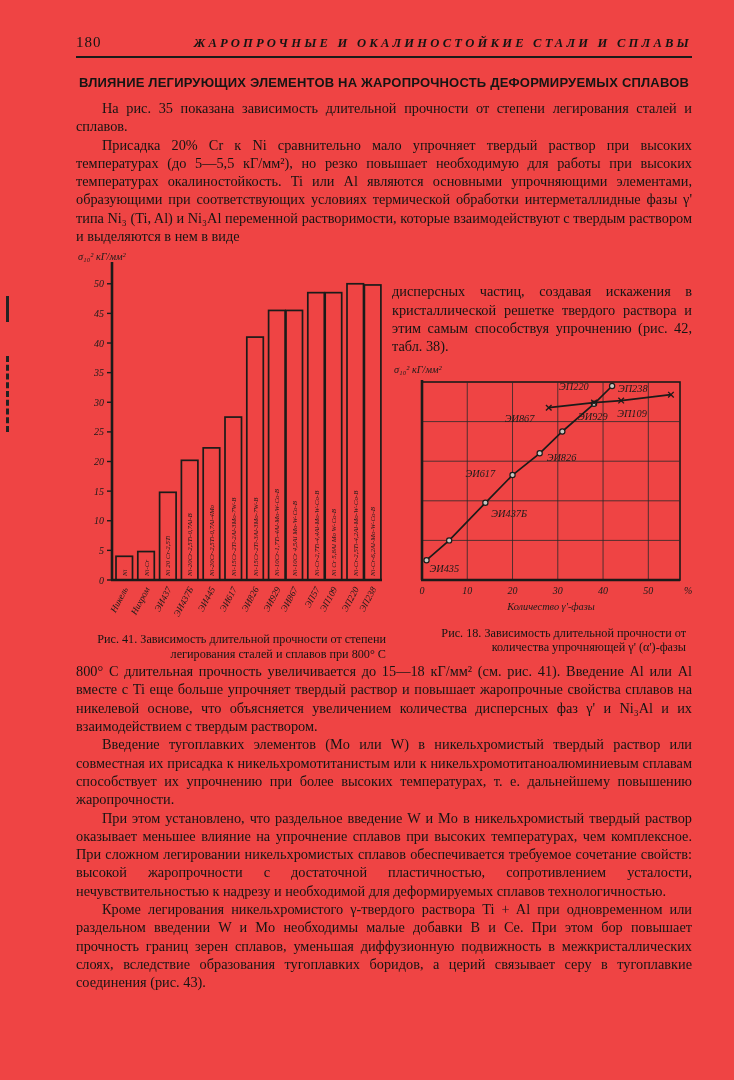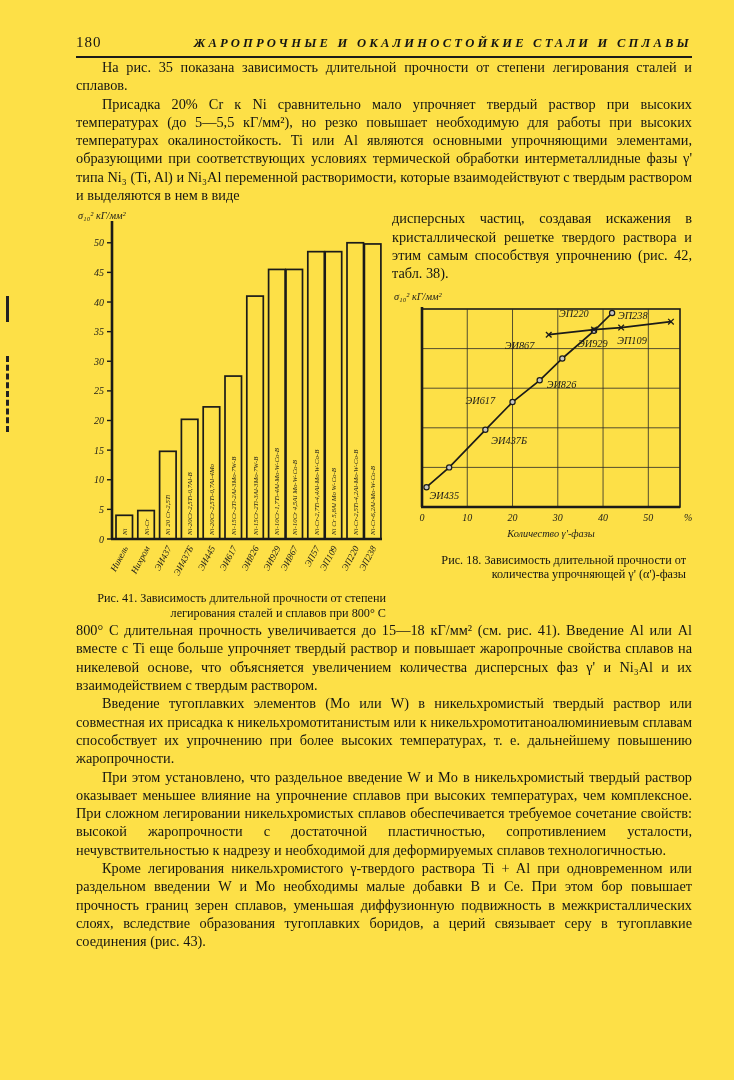--- a/index.html
+++ b/index.html
@@ -1,30 +1,30 @@
 <!DOCTYPE html>
 <html><head>
 <meta charset="utf-8">
 <style>
   html,body{margin:0;padding:0;}
   body{width:734px;height:1080px;background:#c7c6c1;overflow:hidden;}
-  .page{position:relative;width:734px;height:1080px;background:#fde047;color:#151513;
+  .page{position:relative;width:734px;height:1080px;background:#ef4444;color:#151513;
         font-family:"Liberation Serif",serif;}
   .content{position:absolute;left:76px;top:34px;width:616px;}
   .hdr{display:flex;align-items:baseline;}
   .pagenum{font-size:15px;letter-spacing:1px;}
   .runtitle{flex:1;text-align:right;font-style:italic;font-weight:bold;
             font-size:12.6px;letter-spacing:3.2px;}
   .hrule{border-bottom:2.6px solid #1b1b19;margin-top:5px;}
   .secthead{font-family:"Liberation Sans",sans-serif;font-weight:bold;font-size:13px;
             text-align:center;margin:17px 0 9px 0;letter-spacing:.2px;}
   p{margin:0;text-align:justify;font-size:14.3px;line-height:1.28;text-indent:26px;}
   .figures{display:flex;margin-top:5px;}
   .figleft{width:316px;flex:0 0 316px;}
-  .figright{width:300px;flex:0 0 300px;}
+  .figright{width:300px;flex:0 0 300px;margin-top:32px;}
   .caption{font-size:12.2px;line-height:1.22;text-align:right;margin-top:4px;padding:0 6px;}
   svg{display:block;}
   svg text{font-family:"Liberation Serif",serif;fill:#1b1b19;}
   .it{font-style:italic;}
   .tick{font-size:10px;}
   .barlab{font-size:6.9px;}
   .cat{font-size:9.2px;}
   .ptlab{font-size:10.3px;}
   .axlab{font-size:10.3px;}
   .artifact1{position:absolute;left:6px;top:296px;height:26px;border-left:3px solid #222;}
@@ -38,20 +38,21 @@
   <div class="artifact1"></div>
   <div class="artifact2"></div>
 
   <div class="content">
     <div class="hdr">
       <span class="pagenum">180</span>
       <span class="runtitle">ЖАРОПРОЧНЫЕ  И  ОКАЛИНОСТОЙКИЕ  СТАЛИ  И  СПЛАВЫ</span>
     </div>
     <div class="hrule"></div>
 
+    <div class="secthead">ВЛИЯНИЕ ЛЕГИРУЮЩИХ ЭЛЕМЕНТОВ НА ЖАРОПРОЧНОСТЬ ДЕФОРМИРУЕМЫХ СПЛАВОВ</div>
 
     <p>На рис. 35 показана зависимость длительной прочности от степени легирования сталей и сплавов.</p>
     <p>Присадка 20% Cr к Ni сравнительно мало упрочняет твердый раствор при высоких температурах (до 5—5,5 кГ/мм²), но резко повышает необходимую для работы при высоких температурах окалиностойкость. Ti или Al являются основными упрочняющими элементами, образующими при соответствующих условиях термической обработки интерметаллидные фазы γ' типа Ni₃ (Ti, Al) и Ni₃Al переменной растворимости, которые взаимодействуют с твердым раствором и выделяются в нем в виде</p>
 
     <div class="figures">
       <div class="figleft">
         <svg id="chart41" width="312" height="378" viewBox="0 0 312 378">
             <line x1="36" y1="12" x2="36" y2="330" stroke="#1b1b19" stroke-width="2.6"></line>
             <line x1="35" y1="330" x2="306" y2="330" stroke="#1b1b19" stroke-width="2.6"></line>
             <line x1="31" y1="330" x2="36" y2="330" stroke="#1b1b19" stroke-width="1.4"></line>

